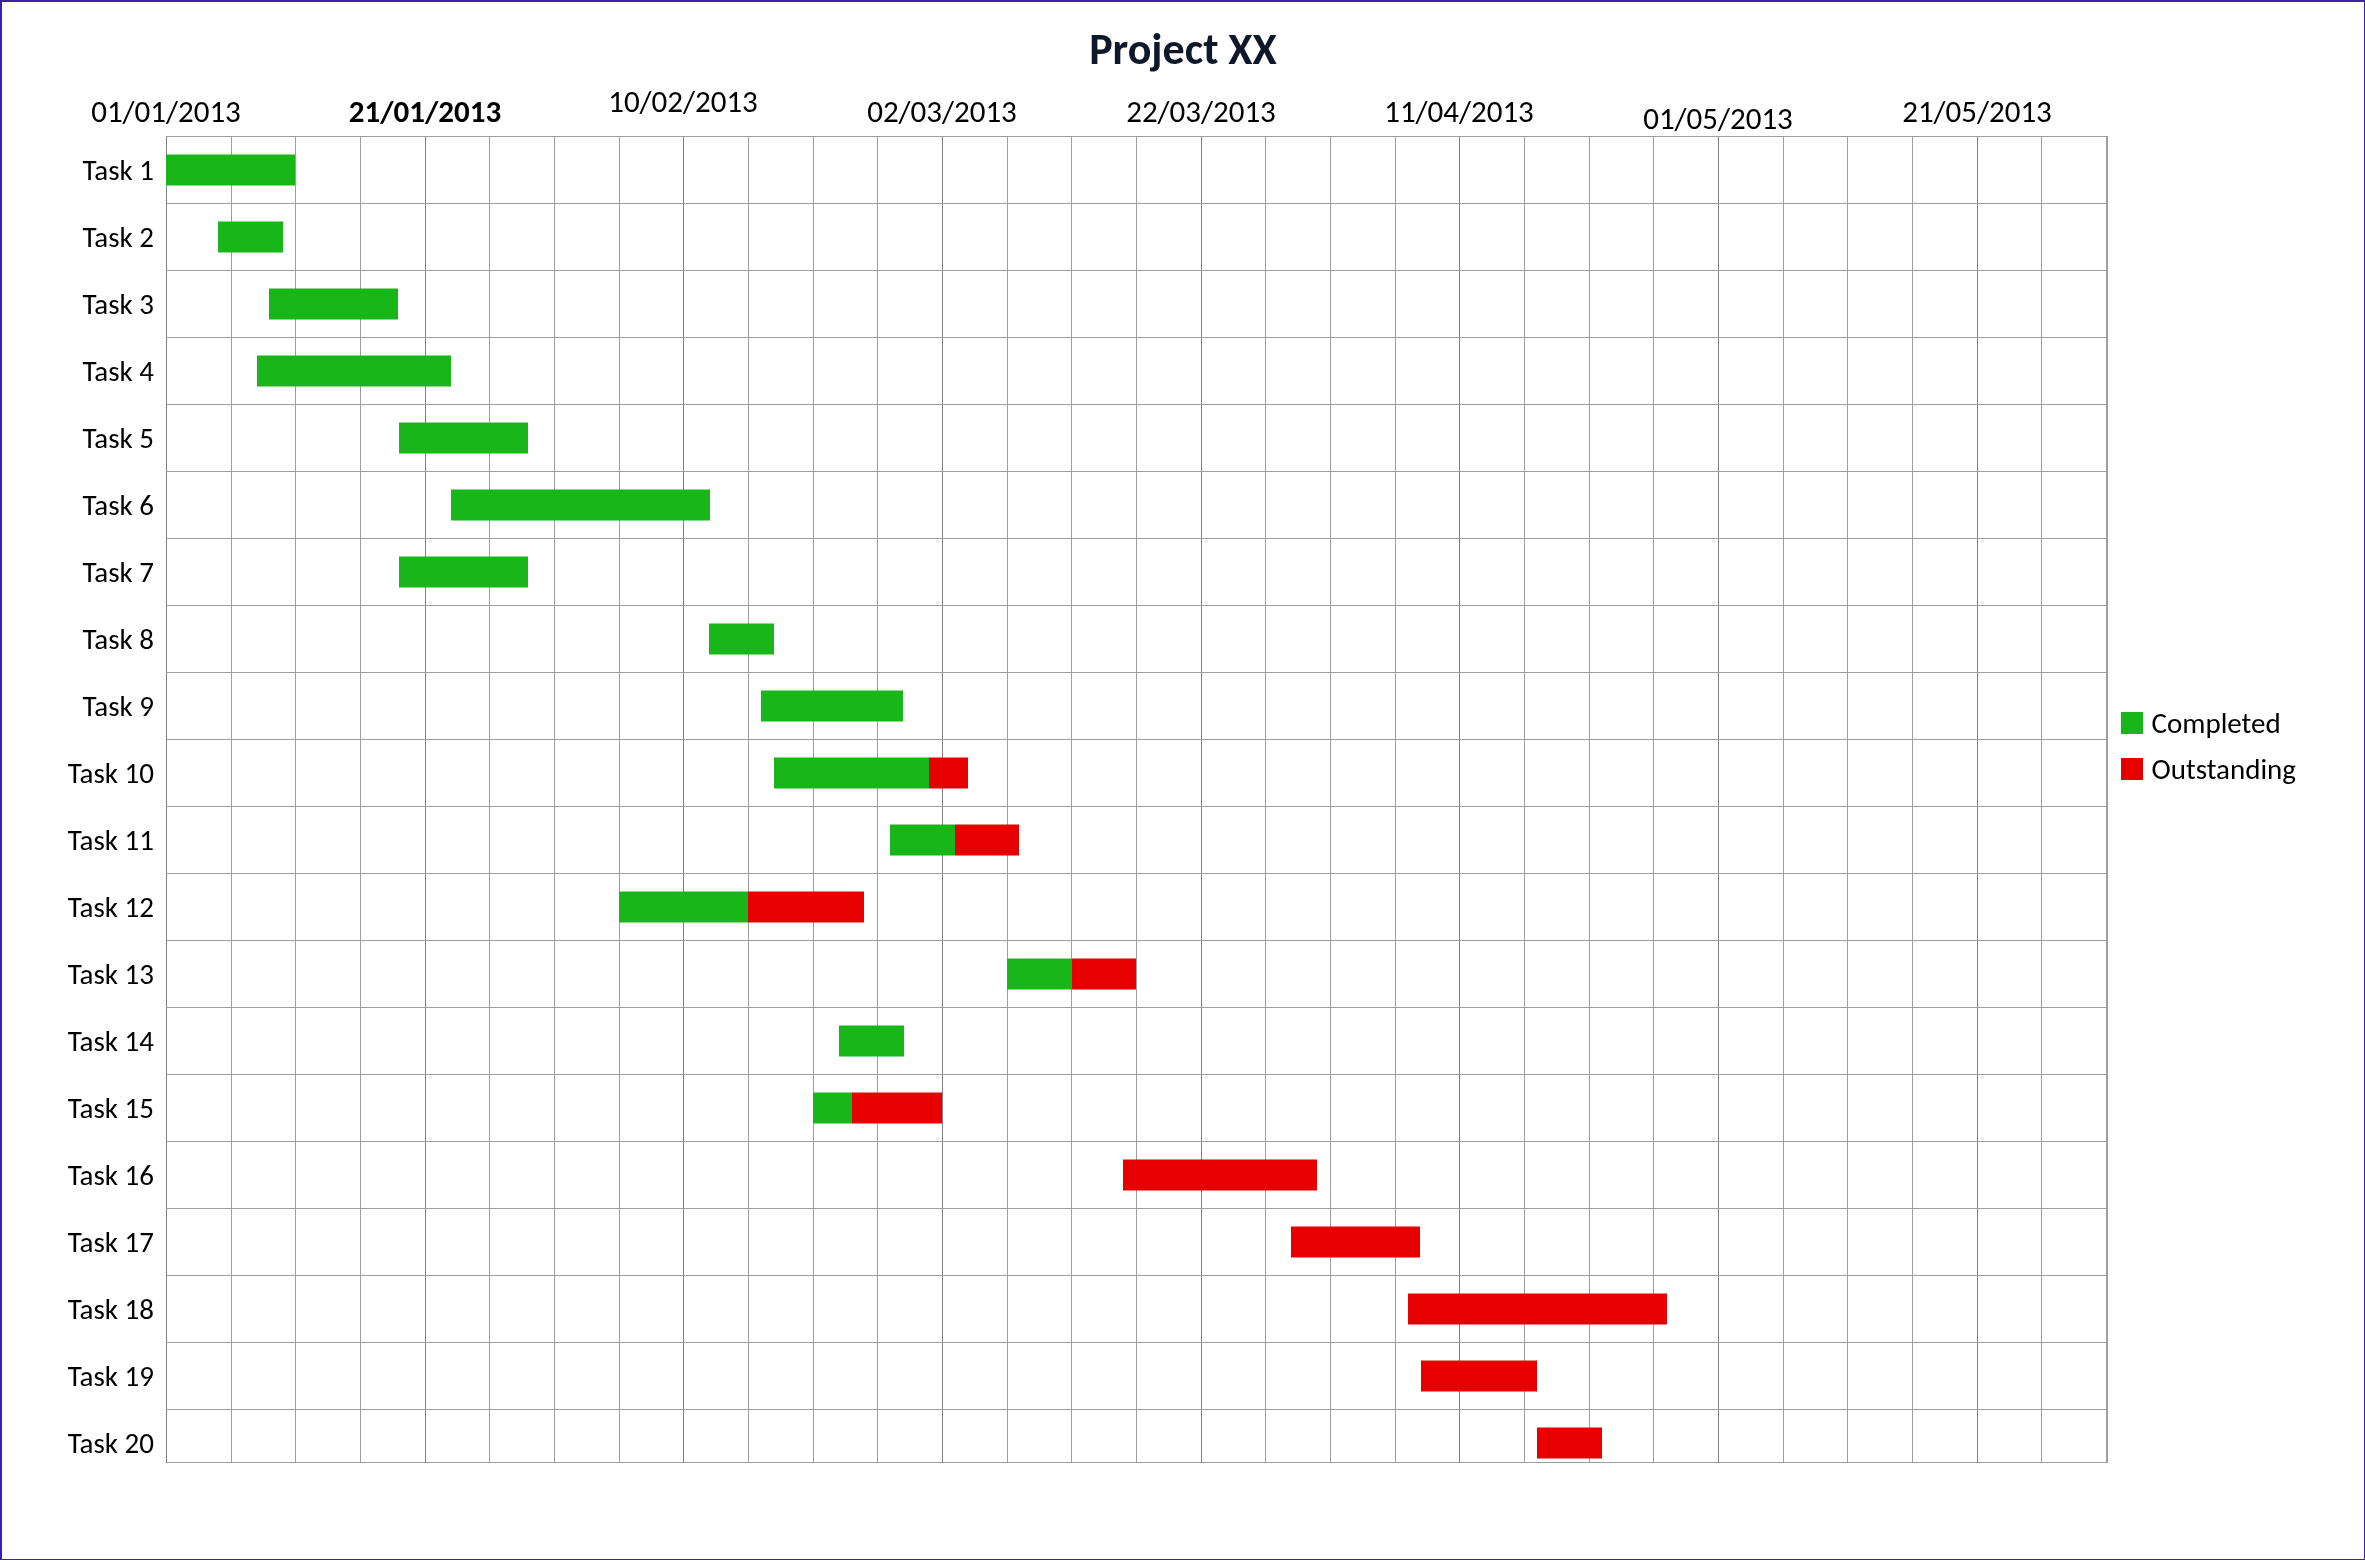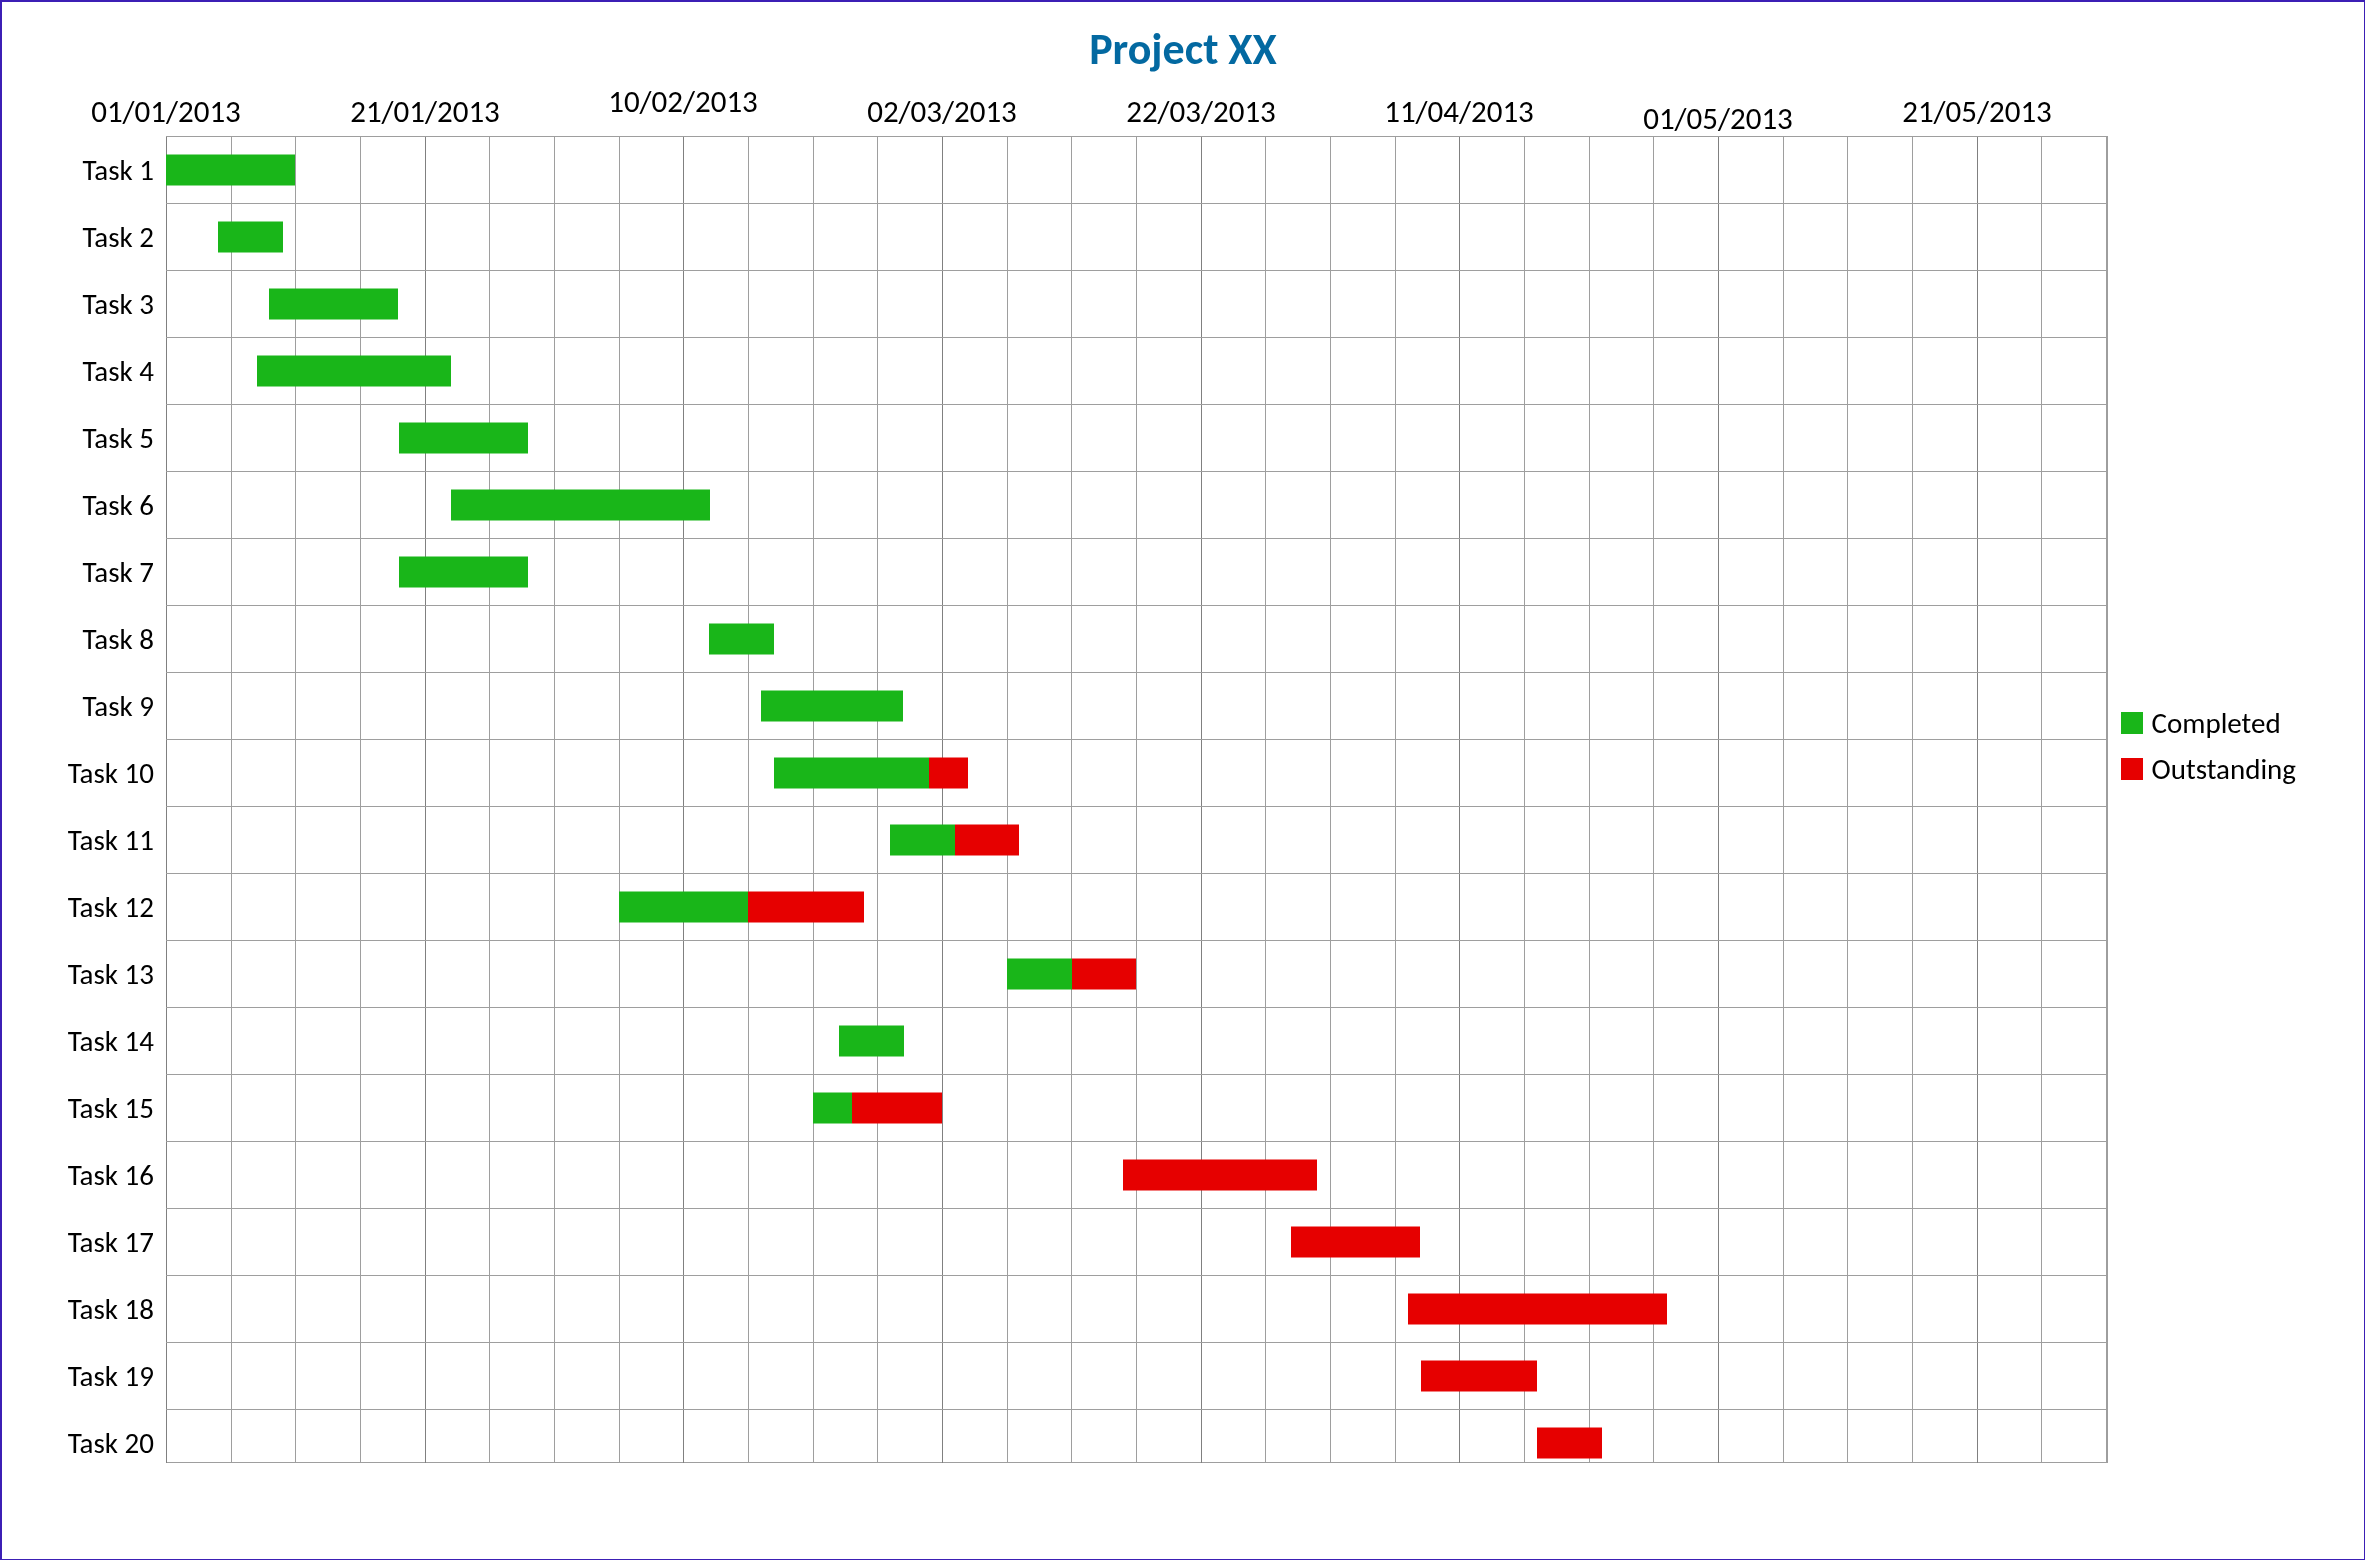--- a/index.html
+++ b/index.html
@@ -14,21 +14,21 @@
     height: 1561px;
     background: #fff;
     border: 2.6px solid #3c1fb5;
     position: relative;
     padding: 15.3px 19px;
   }
   .chart-title {
     text-align: center;
     font-size: 44px;
     font-weight: 700;
-    color: #0369a1;
+    color: #0f172a;
     margin-top: 5.1px;
   }
   .chart-wrap {
     position: relative;
     width: 100%;
   }
   .date-axis {
     position: relative;
     height: 60px;
   }
@@ -108,21 +108,21 @@
 </style>
 </head>
 <body>
 
 <div class="frame">
   <div class="chart-title">Project XX</div>
 
   <div class="chart-wrap">
     <div class="date-axis" id="date-axis" style="margin-left: 145px; width: 1940px;">
         <div class="date-tick" style="left: 0px; top: 15.3px;">01/01/2013</div>
-        <div class="date-tick" style="left: 259px; top: 15.3px;">21/01/2013</div>
+        <div class="date-tick" style="left: 259px; top: 15.3px; font-weight: bold;">21/01/2013</div>
         <div class="date-tick" style="left: 517px; top: 6px;">10/02/2013</div>
         <div class="date-tick" style="left: 776px; top: 15.3px;">02/03/2013</div>
         <div class="date-tick" style="left: 1035px; top: 15.3px;">22/03/2013</div>
         <div class="date-tick" style="left: 1293px; top: 15.3px;">11/04/2013</div>
         <div class="date-tick" style="left: 1552px; top: 15.3px; margin-top: 7px;">01/05/2013</div>
         <div class="date-tick" style="left: 1811px; top: 15.3px;">21/05/2013</div>
       </div>
     <div class="plot" id="plot" style="margin-left: 145px; width: 1940px; height: 1327px;">
       <div class="rows-frame" id="rows-frame" style="left: 0px; width: 1940px;"></div>
     <div class="vgrid" style="left: 65px;"></div>

